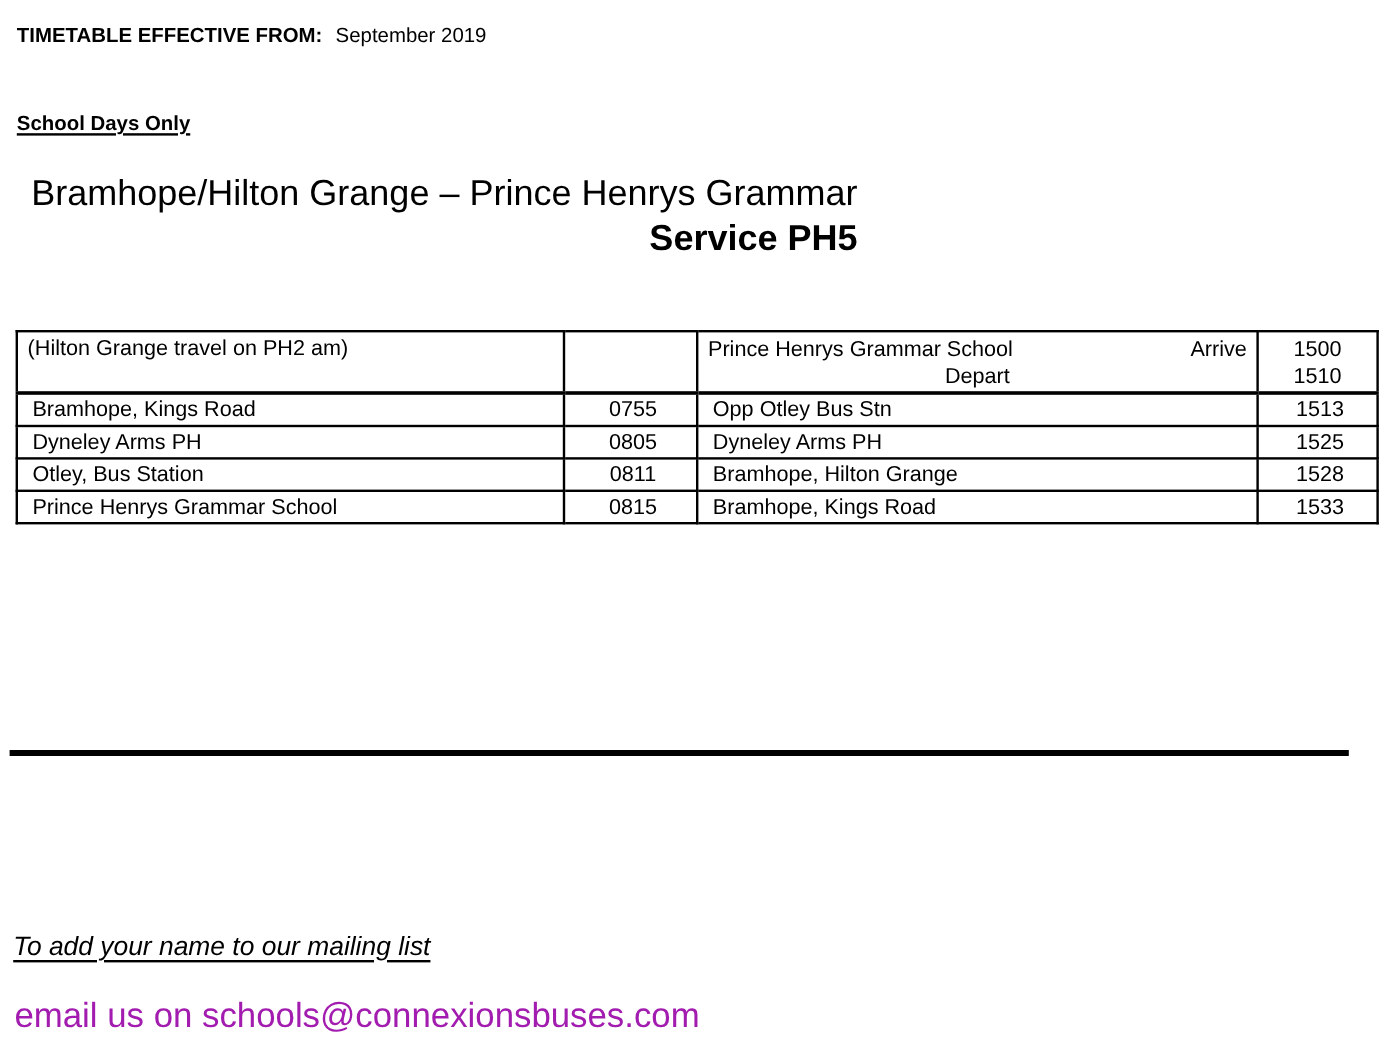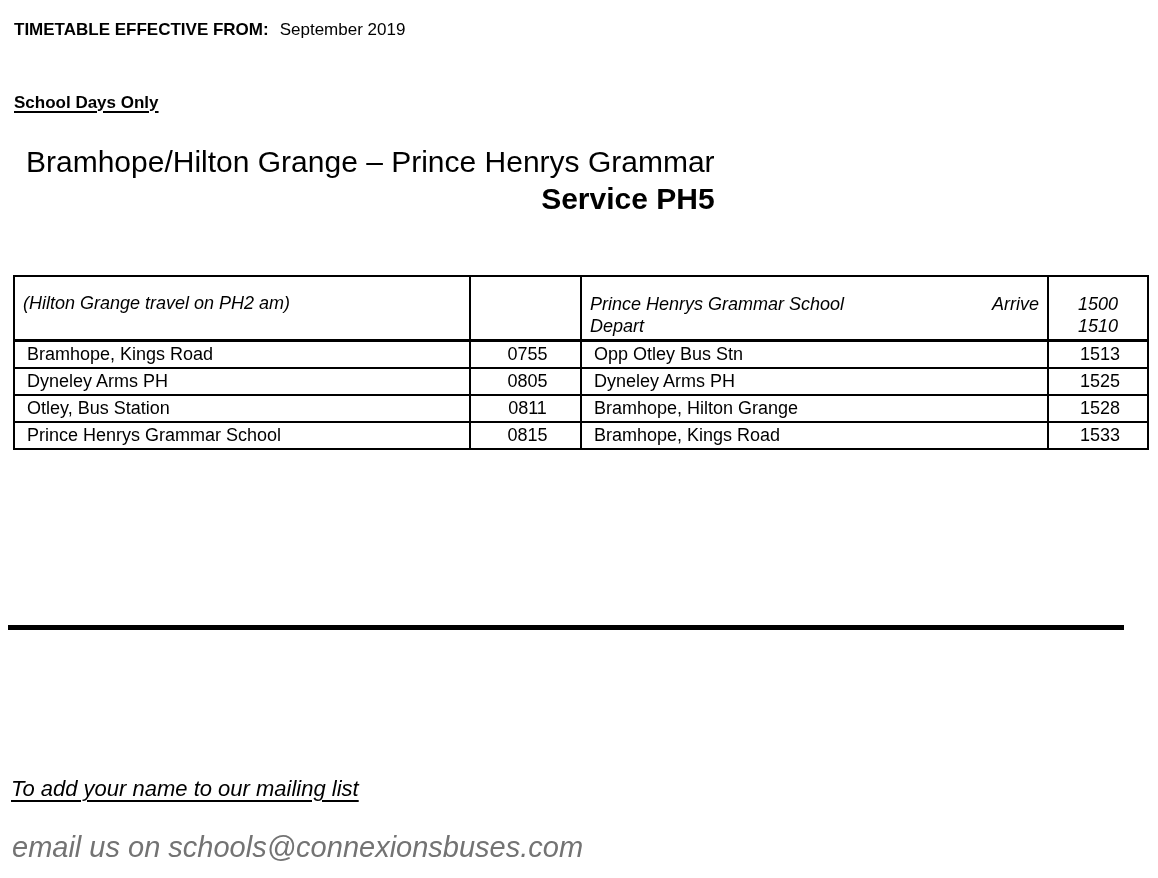--- a/index.html
+++ b/index.html
@@ -32,25 +32,25 @@
     position: absolute; left: 13px; top: 275px;
     width: 1134px;
     border-collapse: collapse; table-layout: fixed;
     font-size: 18px;
   }
   table.timetable td {
     border: 2px solid #000000;
     padding: 2px 8px;
     overflow: hidden; white-space: nowrap;
   }
-  tr.header-row td { height: 48px; vertical-align: top; border-bottom-width: 3px; padding-top: 16px; font-style: italic; }
+  tr.header-row td { height: 48px; vertical-align: top; border-bottom-width: 3px; padding-top: 3px; }
   tr.data-row td { height: 27px; vertical-align: middle; padding-left: 12px; }
   td.time-cell { text-align: center; padding-left: 2px; padding-right: 2px; border-radius: 19px; }
   .pm-head-top { display: flex; justify-content: space-between; line-height: 22px; }
-  .pm-head-bottom { text-align: left; line-height: 22px; }
+  .pm-head-bottom { text-align: center; line-height: 22px; }
   .pm-time-head div { line-height: 22px; text-align: center; }
 
   .divider { position: absolute; left: 8px; top: 625px; width: 1116px; height: 5px; background: #000000; }
 
   .metro-note { position: absolute; left: 11px; top: 686px; font-size: 20px; white-space: nowrap; }
 
   .mailing-note {
     position: absolute; left: 11px; top: 776px;
     font-size: 22px; font-style: italic;
     text-decoration: underline; text-underline-offset: 4px;
@@ -125,15 +125,15 @@
       <td class="time-cell">1533</td>
     </tr>
   </tbody>
     </table>
 
   <div class="divider"></div>
 
 
   <div class="mailing-note">To add your name to our mailing list</div>
 
-  <div class="email-line" style="color: #737373; font-style: italic;">email us on schools@connexionsbuses.com</div>
+  <div class="email-line" style="color: #a21caf;">email us on schools@connexionsbuses.com</div>
 
 </div>
 
 </body></html>

